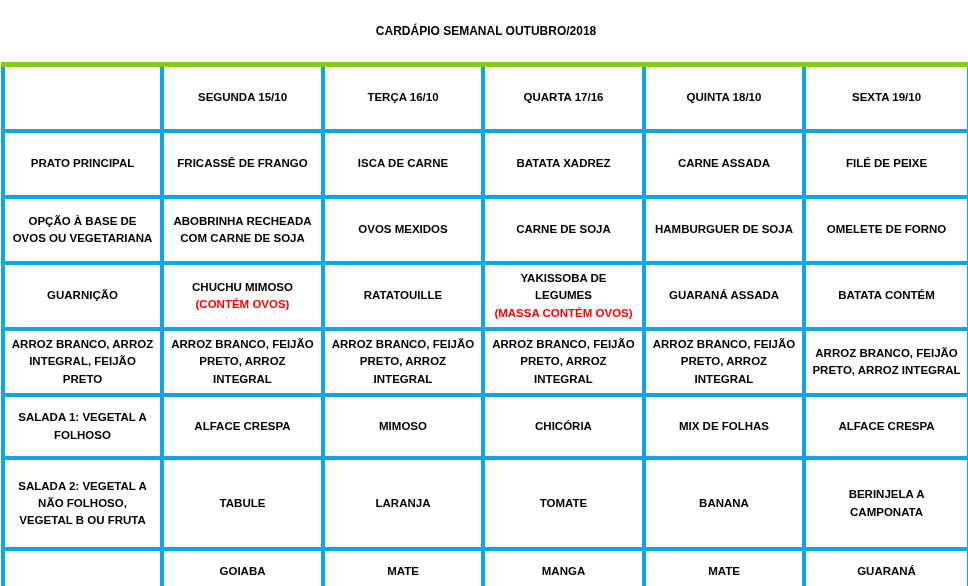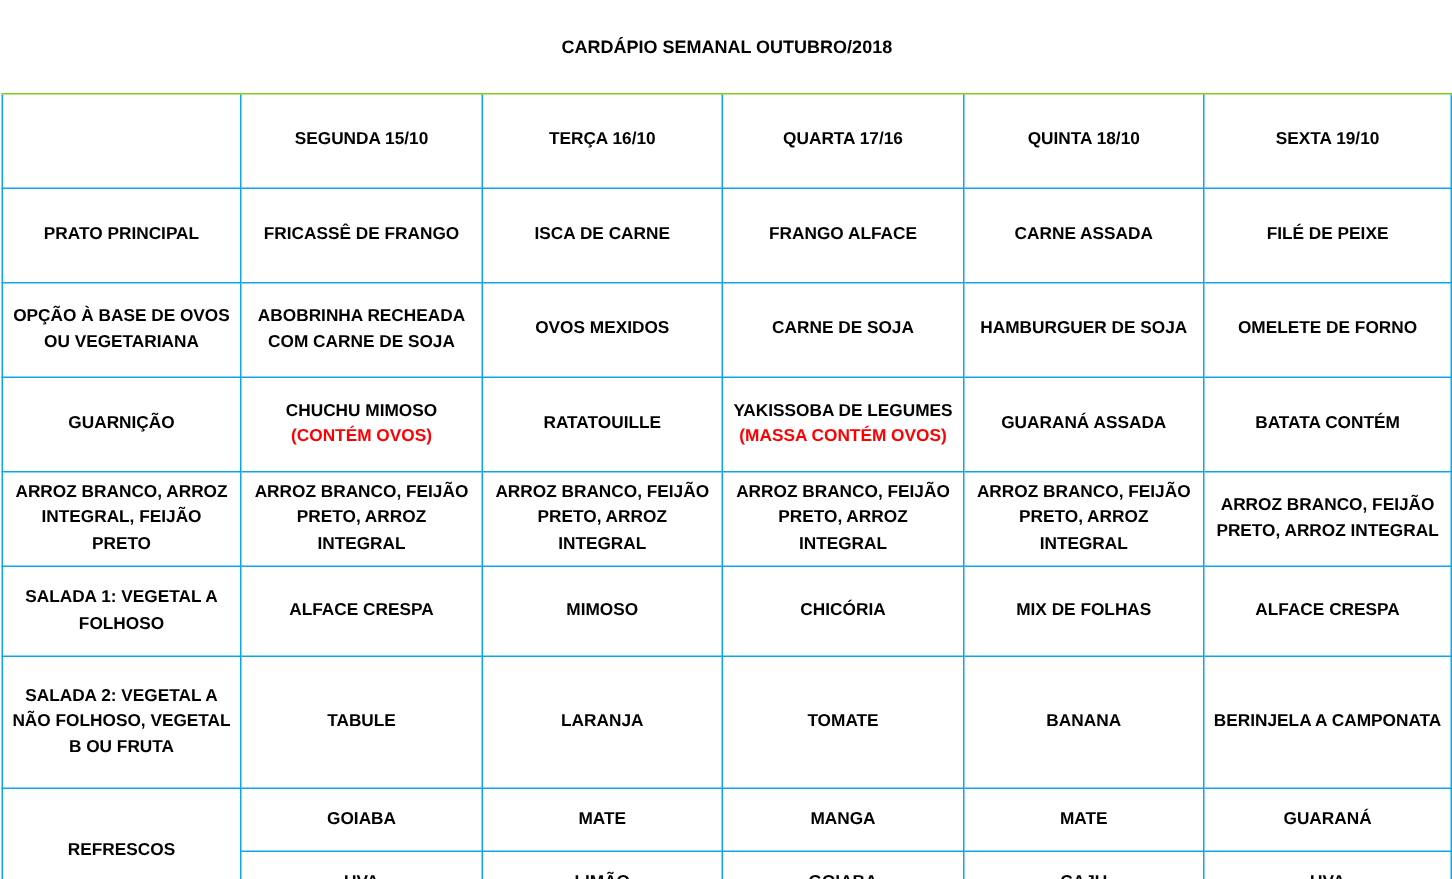--- a/index.html
+++ b/index.html
@@ -11,33 +11,33 @@
   }
   .page { width: 968px; height: 586px; position: relative; }
 
   table.menu {
     border-collapse: collapse;
     table-layout: fixed;
     width: 966px;
     margin-left: 1px;
   }
   td {
-    border: 1px solid #0ea5e9;
+    border: 4px solid #0ea5e9;
     color: #000000;
     font-weight: bold;
     font-size: 11.5px;
     line-height: 1.5;
     text-align: center;
     vertical-align: middle;
     padding: 2px 6px;
     word-wrap: break-word;
   }
   tr.title-row td {
     border: none;
-    border-bottom: 1px solid #84cc16;
+    border-bottom: 5px solid #84cc16;
     height: 58px;
     font-size: 12px;
   }
   tr.day-row td { height: 58px; font-size: 11.5px; }
   tr.h60 td { height: 58px; }
   tr.h57 td { height: 55px; }
   tr.h85 td { height: 83px; }
   tr.h39 td { height: 37px; }
   tr.h40 td { height: 38px; }
 
@@ -70,21 +70,21 @@
       <td>TERÇA 16/10</td>
       <td>QUARTA 17/16</td>
       <td>QUINTA 18/10</td>
       <td>SEXTA 19/10</td>
     </tr>
 
     <tr class="h60">
       <td>PRATO PRINCIPAL</td>
       <td>FRICASSÊ DE FRANGO</td>
       <td>ISCA DE CARNE</td>
-      <td>FRANGO ALFACE</td>
+      <td>BATATA XADREZ</td>
       <td>CARNE ASSADA</td>
       <td>FILÉ DE PEIXE</td>
     </tr>
 
     <tr class="h60">
       <td>OPÇÃO À BASE DE OVOS OU VEGETARIANA</td>
       <td>ABOBRINHA RECHEADA COM CARNE DE SOJA</td>
       <td>OVOS MEXIDOS</td>
       <td>CARNE DE SOJA</td>
       <td>HAMBURGUER DE SOJA</td>

